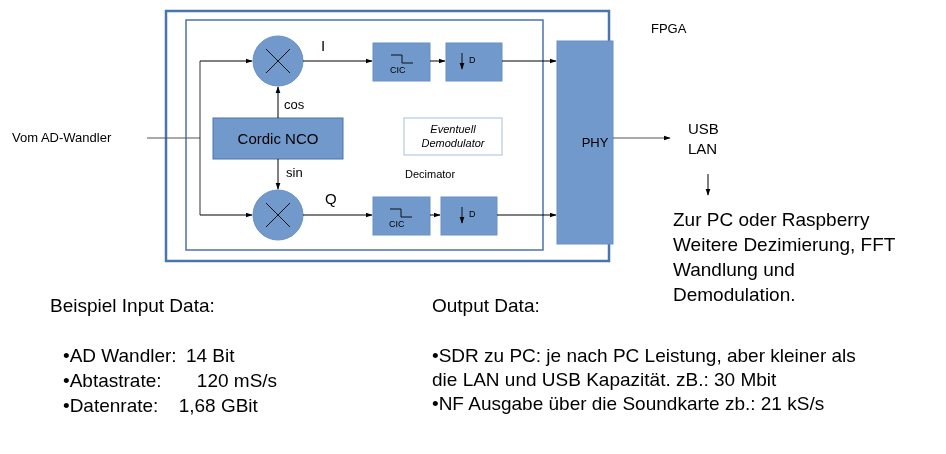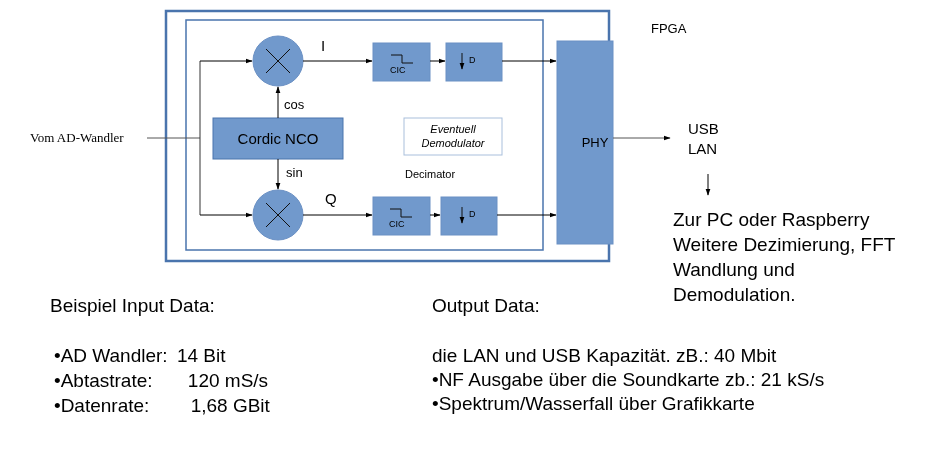--- a/index.html
+++ b/index.html
@@ -68,21 +68,21 @@
 
   <rect x="404" y="118" width="98" height="37" fill="#ffffff" stroke="#a9bfdc" stroke-width="1"></rect>
 
   <rect x="557" y="41" width="56" height="203" fill="#7199cc" stroke="#6a90c4" stroke-width="1"></rect>
   <line x1="613" y1="138" x2="670" y2="138" stroke="#555" stroke-width="1" marker-end="url(#arrow)"></line>
 
   <line x1="708" y1="174" x2="708" y2="195" stroke="#000" stroke-width="1" marker-end="url(#arrow)"></line>
 </svg>
 
 <div class="txt lbl-sm" style="left:651px; top:21px;">FPGA</div>
-<div class="txt lbl-sm" style="left:30px; top:130px;font-family:Liberation Serif, serif;">Vom AD-Wandler</div>
+<div class="txt lbl-sm" style="left:12px; top:130px;">Vom AD-Wandler</div>
 <div class="txt lbl-md" style="left:321px; top:37px;">I</div>
 <div class="txt lbl-md" style="left:325px; top:190px;">Q</div>
 <div class="txt lbl-sm" style="left:284px; top:97px;">cos</div>
 <div class="txt lbl-sm" style="left:286px; top:165px;">sin</div>
 
 <div class="block-label" style="left:213px; top:118px; width:130px; height:41px; font-size:15px;text-align:right;">Cordic NCO</div>
 
 <div class="txt" style="left:390px; top:65px; font-size:9px;">CIC</div>
 <div class="txt" style="left:389px; top:219px; font-size:9px;">CIC</div>
 <div class="txt" style="left:469px; top:55px; font-size:9px;">D</div>
@@ -102,33 +102,33 @@
 </div>
 
 <div class="para" style="left:673px; top:207px; font-size:19px; line-height:25px;">
   <div class="row">Zur PC oder Raspberry</div>
   <div class="row">Weitere Dezimierung, FFT</div>
   <div class="row">Wandlung und</div>
   <div class="row">Demodulation.</div>
 </div>
 
 <div class="txt lbl-lg" style="left:50px; top:295px;">Beispiel Input Data:</div>
-<div class="para" style="left:54px; top:343px;">
+<div class="para" style="left:63px; top:343px;">
   <div class="row">
     <span>•AD Wandler:</span>
     <span style="margin-left:4px;">14 Bit</span>
   </div>
   <div class="row">
     <span>•Abtastrate:</span>
     <span style="margin-left:30px;">120 mS/s</span>
   </div>
   <div class="row">
     <span>•Datenrate:</span>
-    <span style="margin-left:36px;">1,68 GBit</span>
+    <span style="margin-left:15px;">1,68 GBit</span>
   </div>
 </div>
 
 <div class="txt lbl-lg" style="left:432px; top:295px;">Output Data:</div>
 <div class="para" style="left:432px; top:344px; line-height:24px;">
-  <div class="row">die LAN und USB Kapazität. zB.: 40 Mbit</div>
+  <div class="row">•SDR zu PC: je nach PC Leistung, aber kleiner als</div>
+  <div class="row">die LAN und USB Kapazität. zB.: 30 Mbit</div>
   <div class="row">•NF Ausgabe über die Soundkarte zb.: 21 kS/s</div>
-  <div class="row">•Spektrum/Wasserfall über Grafikkarte</div>
 </div>
 
 </body></html>

